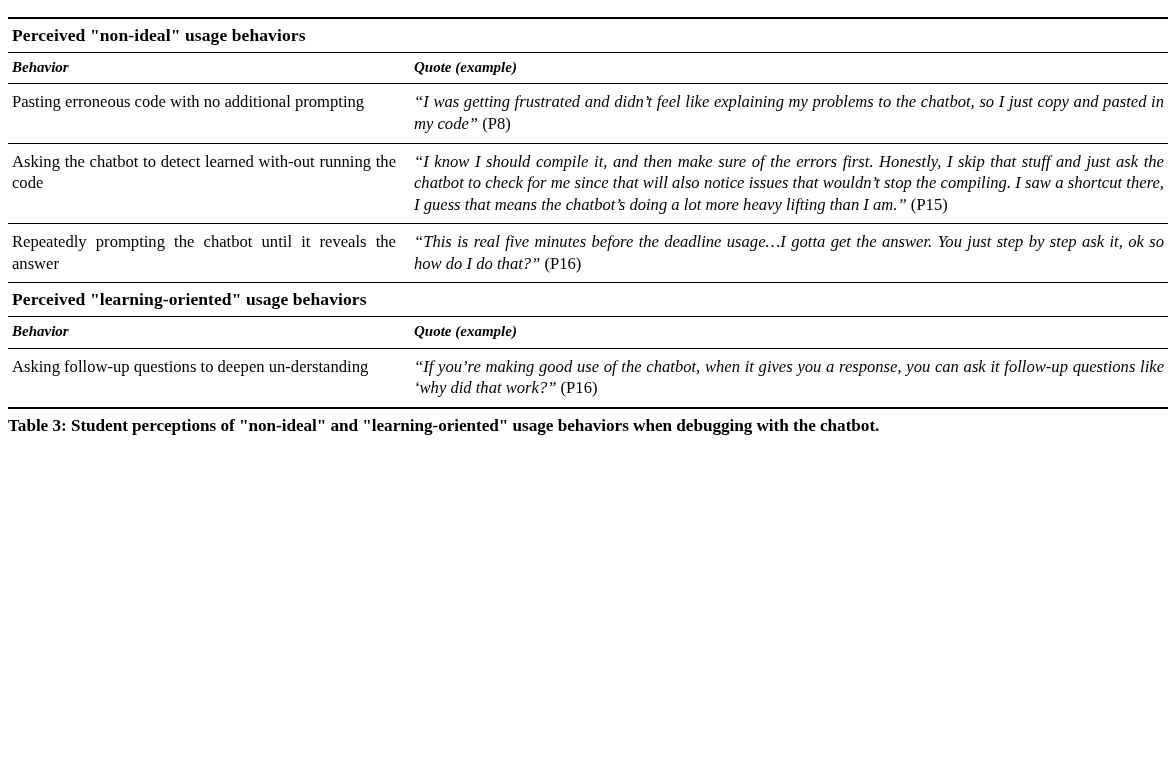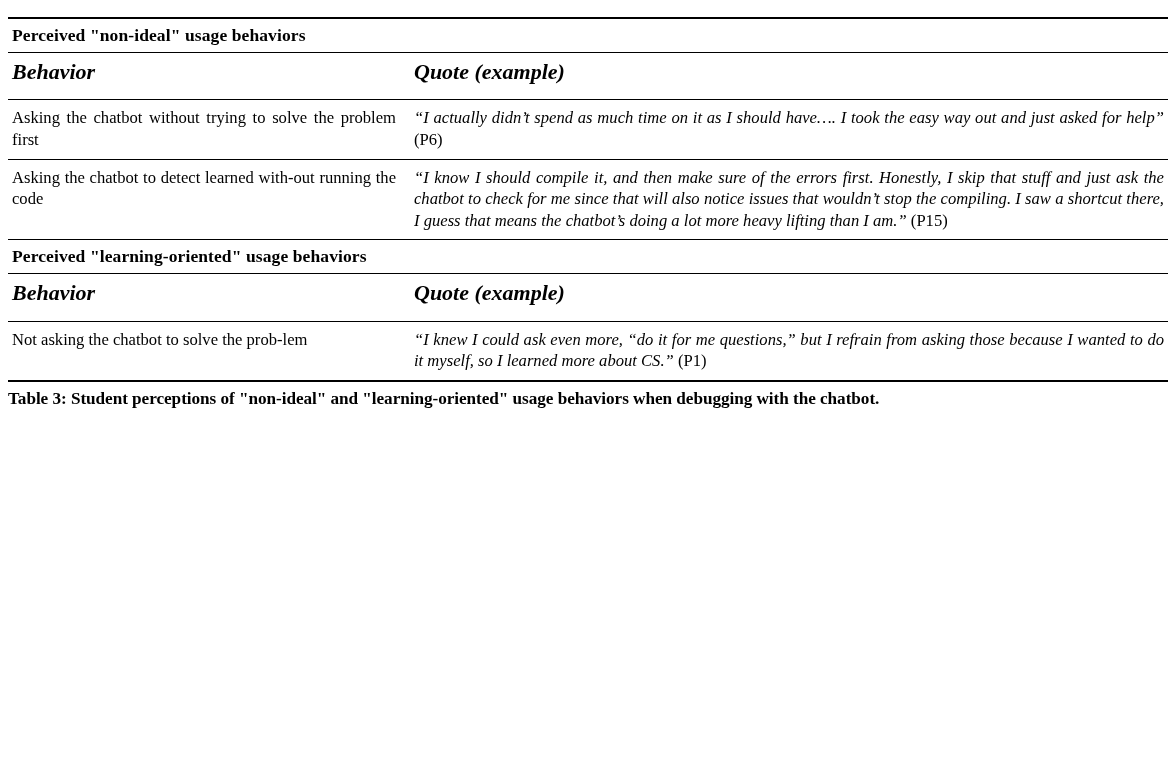--- a/index.html
+++ b/index.html
@@ -53,23 +53,23 @@
     font-size: 17.5px;
     line-height: 1.15;
     padding: 6px 4px 7px 4px;
     letter-spacing: 0.1px;
   }
 
   
   .col-head {
     font-weight: bold;
     font-style: italic;
-    font-size: 22px;
+    font-size: 15px;
     line-height: 1.15;
-    padding: 6px 4px 15px 4px;
+    padding: 6px 4px 7px 4px;
   }
 
   
   .behavior {
     font-size: 16.6px;
     line-height: 1.30;
     padding: 7px 14px 8px 4px;
     text-align: justify;
     hyphens: manual;
   }
@@ -116,47 +116,51 @@
 
       <tr class="rule-top">
         <td class="section-title" colspan="2">Perceived "non-ideal" usage behaviors</td>
       </tr>
 
       <tr class="rule-thin">
         <td class="col-head">Behavior</td>
         <td class="col-head">Quote (example)</td>
       </tr>
 
+      <tr class="rule-thin">
+        <td class="behavior">Pasting erroneous code with no additional prompting</td>
+        <td class="quote"><span>“I was getting frustrated and didn’t feel like explaining my problems to the chatbot, so I just copy and pasted in my code”</span> <span class="pid">(P8)</span></td>
+      </tr>
 
-      <tr class="rule-thin">
-        <td class="behavior">Asking the chatbot without trying to solve the problem first</td>
-        <td class="quote"><span>“I actually didn’t spend as much time on it as I should have…. I took the easy way out and just asked for help”</span> <span class="pid">(P6)</span></td>
-      </tr>
 
       <tr class="rule-thin">
         <td class="behavior">Asking the chatbot to detect learned with-out running the code</td>
         <td class="quote"><span>“I know I should compile it, and then make sure of the errors first. Honestly, I skip that stuff and just ask the chatbot to check for me since that will also notice issues that wouldn’t stop the compiling. I saw a shortcut there, I guess that means the chatbot’s doing a lot more heavy lifting than I am.”</span> <span class="pid">(P15)</span></td>
       </tr>
 
+      <tr class="rule-thin">
+        <td class="behavior">Repeatedly prompting the chatbot until it reveals the answer</td>
+        <td class="quote"><span>“This is real five minutes before the deadline usage…I gotta get the answer. You just step by step ask it, ok so how do I do that?”</span> <span class="pid">(P16)</span></td>
+      </tr>
 
       <tr class="rule-thin">
         <td class="section-title" colspan="2">Perceived "learning-oriented" usage behaviors</td>
       </tr>
 
       <tr class="rule-thin">
         <td class="col-head">Behavior</td>
         <td class="col-head">Quote (example)</td>
       </tr>
 
 
+      <tr class="rule-thin">
+        <td class="behavior">Asking follow-up questions to deepen un-derstanding</td>
+        <td class="quote"><span>“If you’re making good use of the chatbot, when it gives you a response, you can ask it follow-up questions like ‘why did that work?”</span> <span class="pid">(P16)</span></td>
+      </tr>
 
-      <tr class="rule-thin">
-        <td class="behavior">Not asking the chatbot to solve the prob-lem</td>
-        <td class="quote"><span>“I knew I could ask even more, “do it for me questions,” but I refrain from asking those because I wanted to do it myself, so I learned more about CS.”</span> <span class="pid">(P1)</span></td>
-      </tr>
 
 
     </tbody>
   </table>
 
   <div class="caption-rule"></div>
   <div class="caption">Table 3: Student perceptions of "non-ideal" and "learning-oriented" usage behaviors when debugging with the chatbot.</div>
 
 </div>
 

